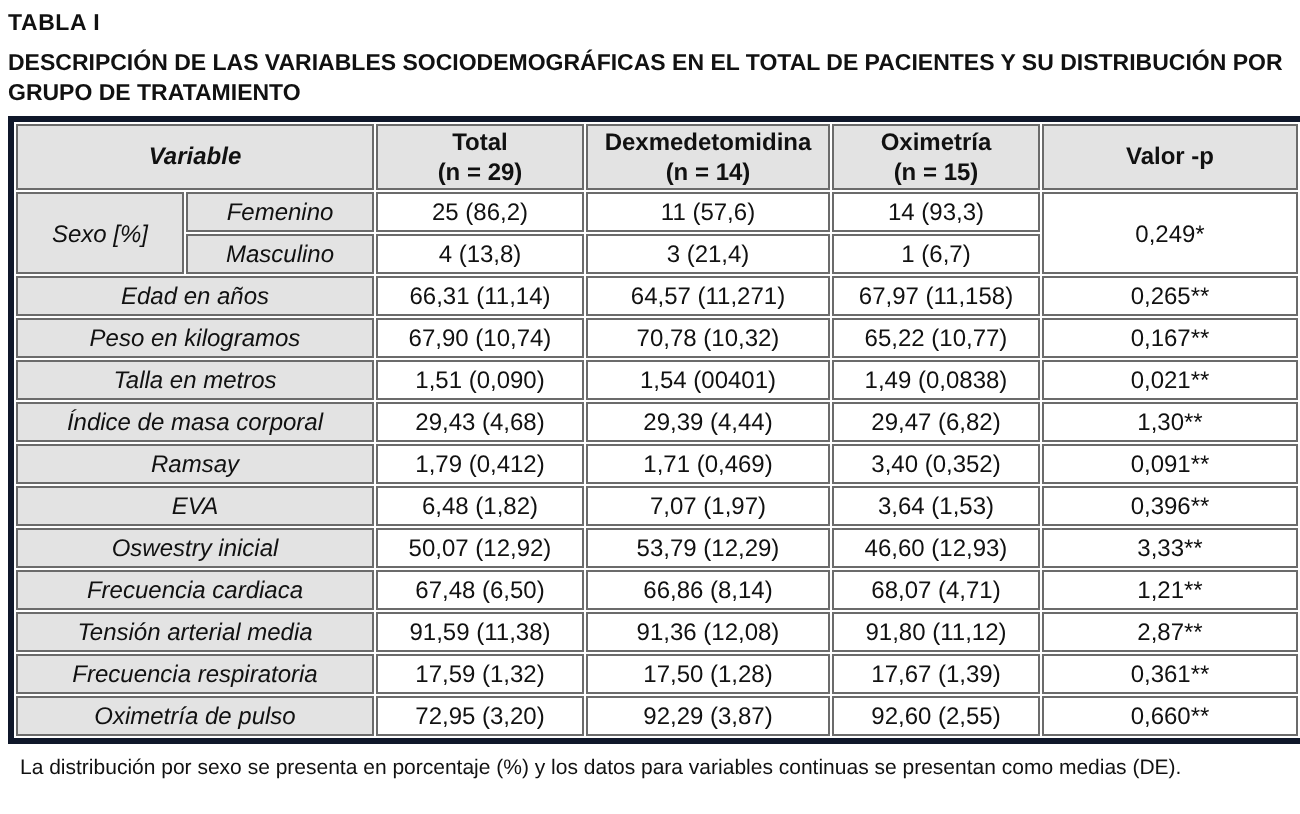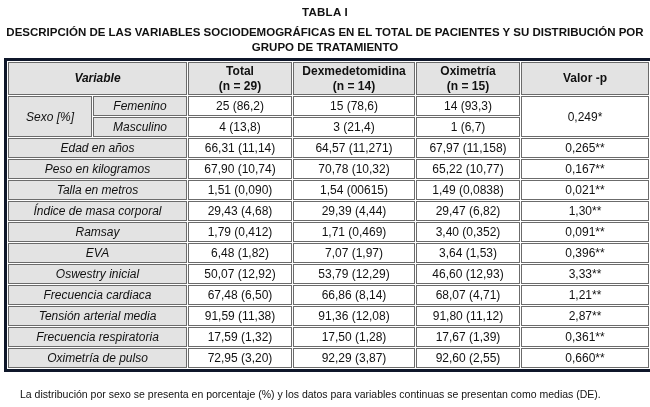--- a/index.html
+++ b/index.html
@@ -5,21 +5,21 @@
   * { margin: 0; padding: 0; box-sizing: border-box; }
   html, body { width: 650px; background: #ffffff; }
   body {
     height: 407px;
     font-family: "Liberation Sans", sans-serif;
     color: #111111;
     overflow: hidden;
   }
   .page { padding: 5px 4px 0 4px; }
 
-  .caption { text-align: center; font-weight: bold; font-size: 11.5px; line-height: 1.25; }
+  .caption { text-align: left; font-weight: bold; font-size: 11.5px; line-height: 1.25; }
   .caption .tabla-number { letter-spacing: 0.3px; }
   .caption .tabla-desc { margin-top: 6px; }
 
   table.data-table {
     width: 642px;
     margin-top: 4px;
     border-collapse: separate;
     border-spacing: 1px;
     border: 3px solid #0f172a;
     background: #ffffff;
@@ -46,21 +46,21 @@
     background: #e3e3e3;
     font-style: italic;
   }
 
   .footnotes {
     margin-top: 3px;
     font-size: 10.5px;
     line-height: 1.15;
     text-align: left;
   }
-  .footnotes p { margin: 16px; }
+  .footnotes p { margin: 6px; }
 </style>
 </head>
 <body>
 
 <div class="page">
 
   <div class="caption">
     <div class="tabla-number">TABLA I</div>
     <div class="tabla-desc">DESCRIPCIÓN DE LAS VARIABLES SOCIODEMOGRÁFICAS EN EL TOTAL DE PACIENTES Y SU DISTRIBUCIÓN POR GRUPO DE TRATAMIENTO</div>
   </div>
@@ -90,21 +90,21 @@
           <div>(n = 15)</div>
         </th>
         <th>Valor -p</th>
       </tr>
     </thead>
     <tbody>
       <tr>
         <td class="var" rowspan="2">Sexo [%]</td>
         <td class="var">Femenino</td>
         <td>25 (86,2)</td>
-        <td>15 (78,6)</td>
+        <td>11 (57,6)</td>
         <td>14 (93,3)</td>
         <td rowspan="2">0,249*</td>
       </tr>
       <tr>
         <td class="var">Masculino</td>
         <td>4 (13,8)</td>
         <td>3 (21,4)</td>
         <td>1 (6,7)</td>
       </tr>
 
@@ -118,21 +118,21 @@
       <tr>
         <td class="var" colspan="2">Peso en kilogramos</td>
         <td>67,90 (10,74)</td>
         <td>70,78 (10,32)</td>
         <td>65,22 (10,77)</td>
         <td>0,167**</td>
       </tr>
       <tr>
         <td class="var" colspan="2">Talla en metros</td>
         <td>1,51 (0,090)</td>
-        <td>1,54 (00615)</td>
+        <td>1,54 (00401)</td>
         <td>1,49 (0,0838)</td>
         <td>0,021**</td>
       </tr>
       <tr>
         <td class="var" colspan="2">Índice de masa corporal</td>
         <td>29,43 (4,68)</td>
         <td>29,39 (4,44)</td>
         <td>29,47 (6,82)</td>
         <td>1,30**</td>
       </tr>

